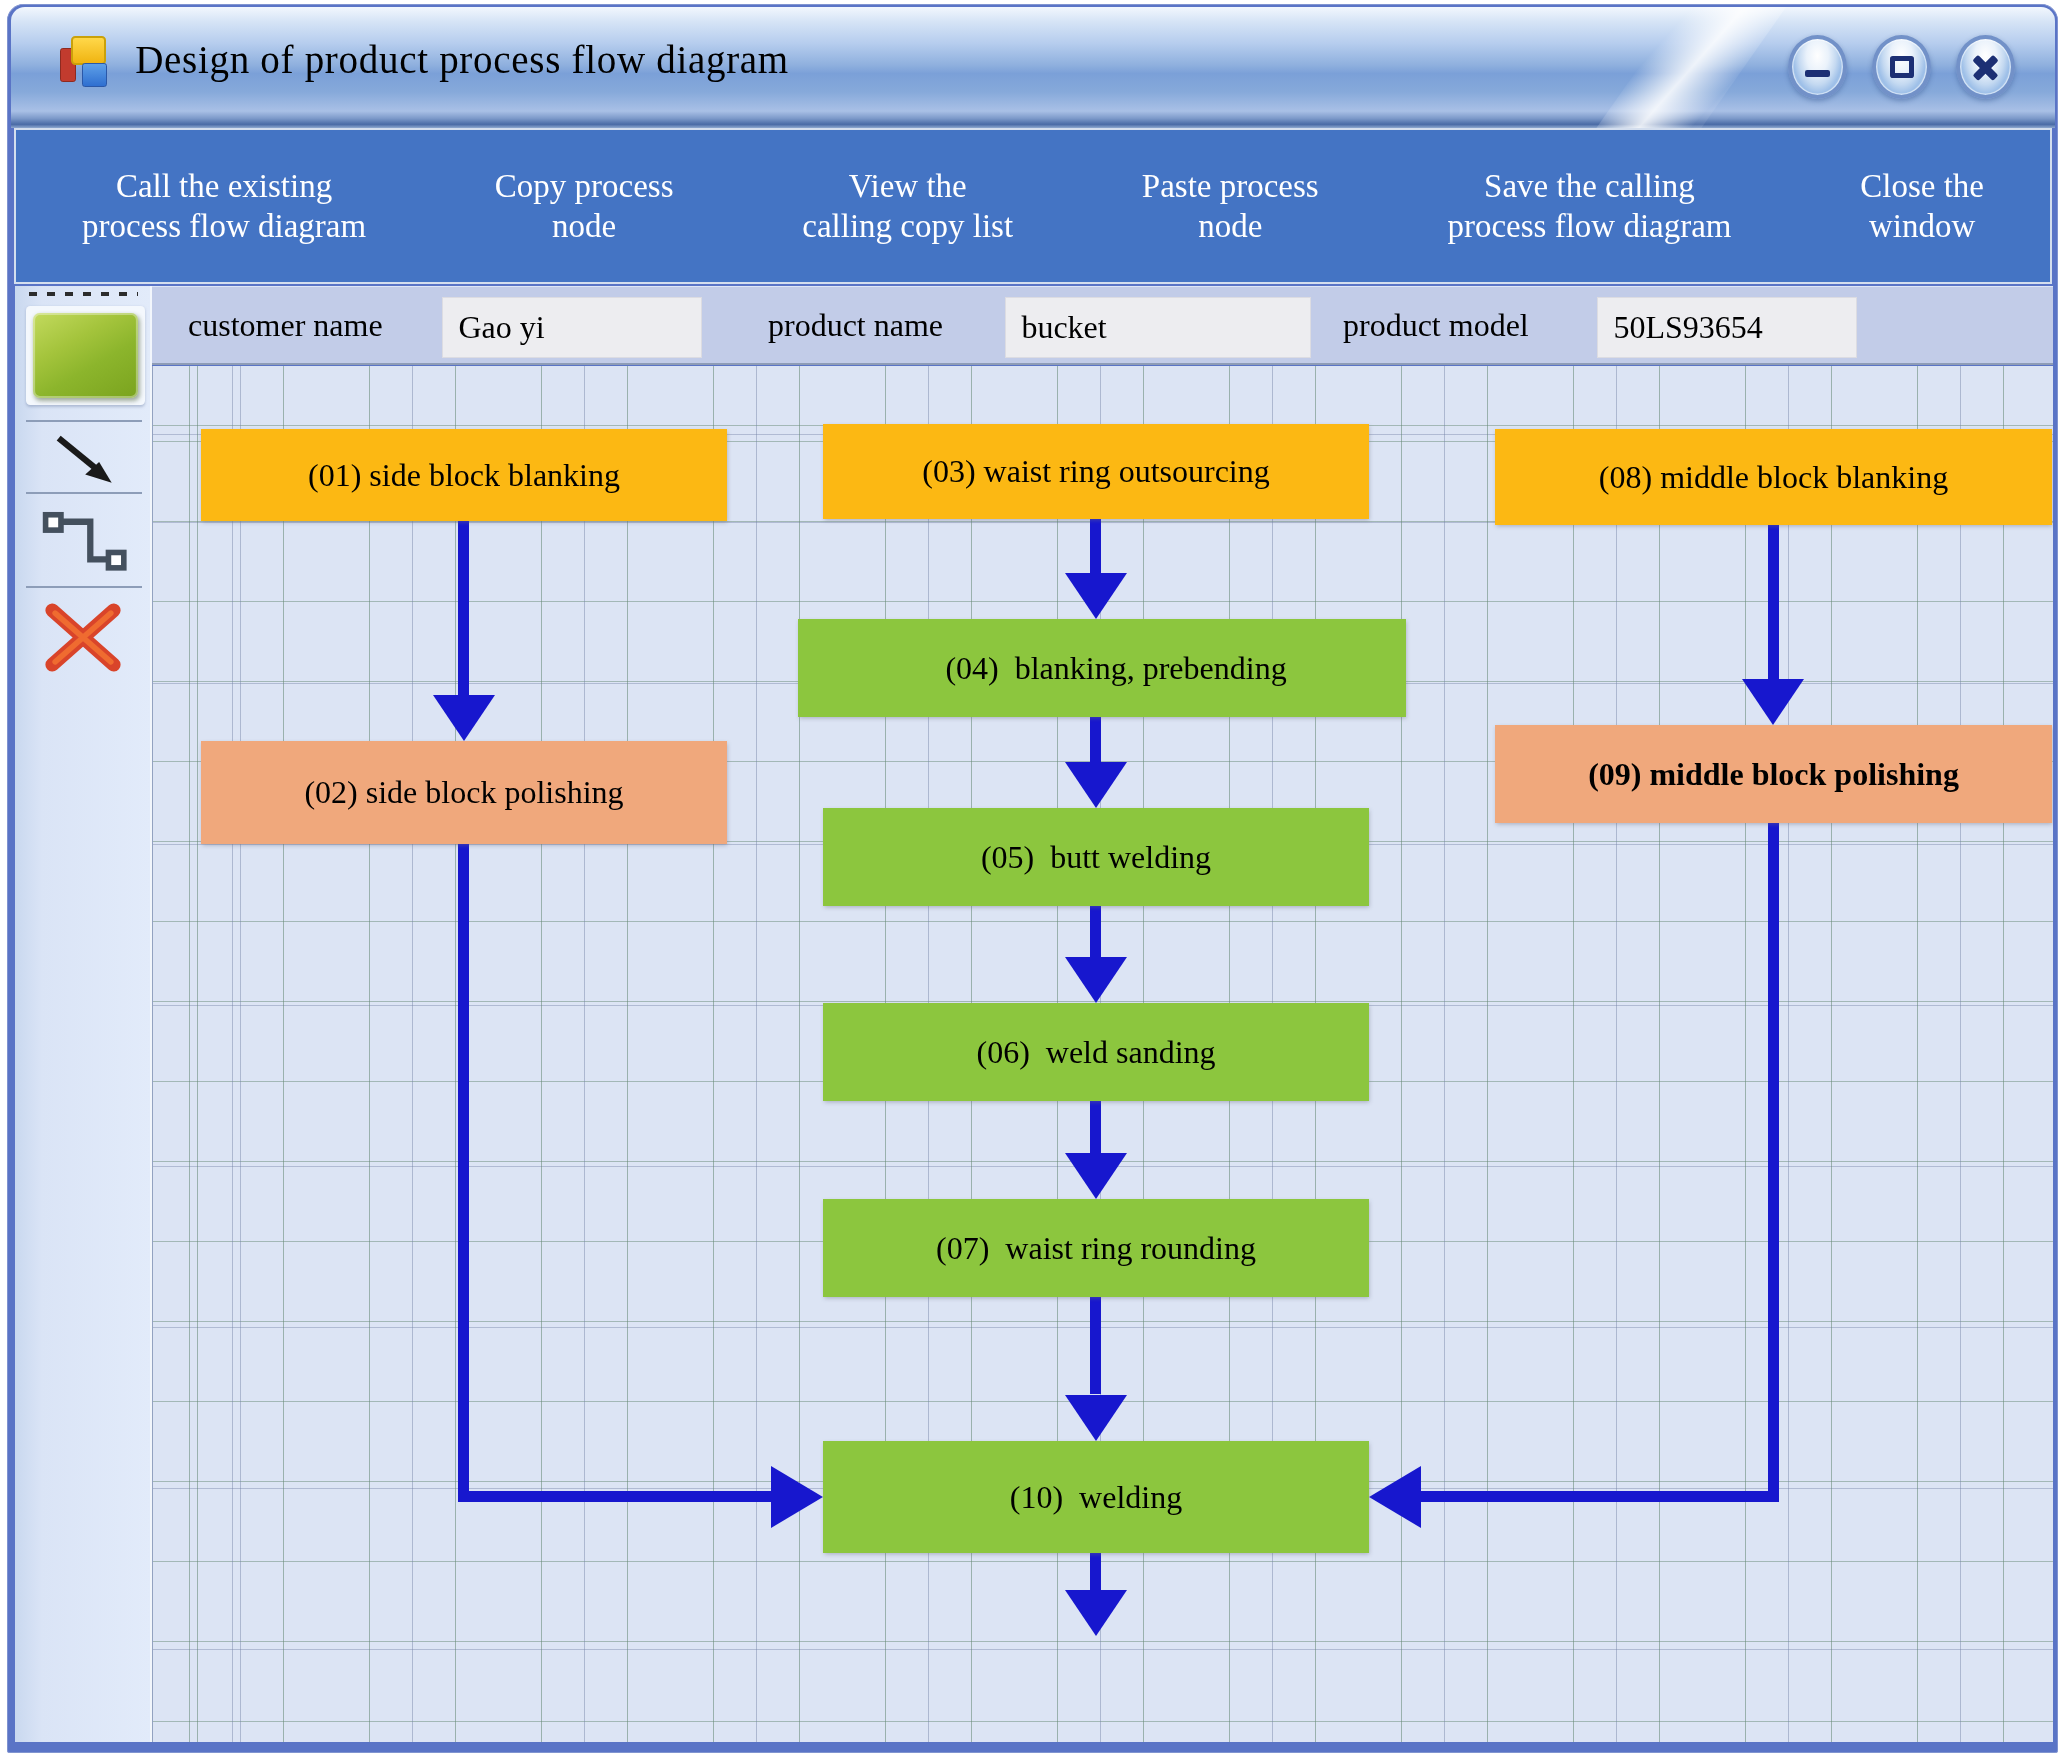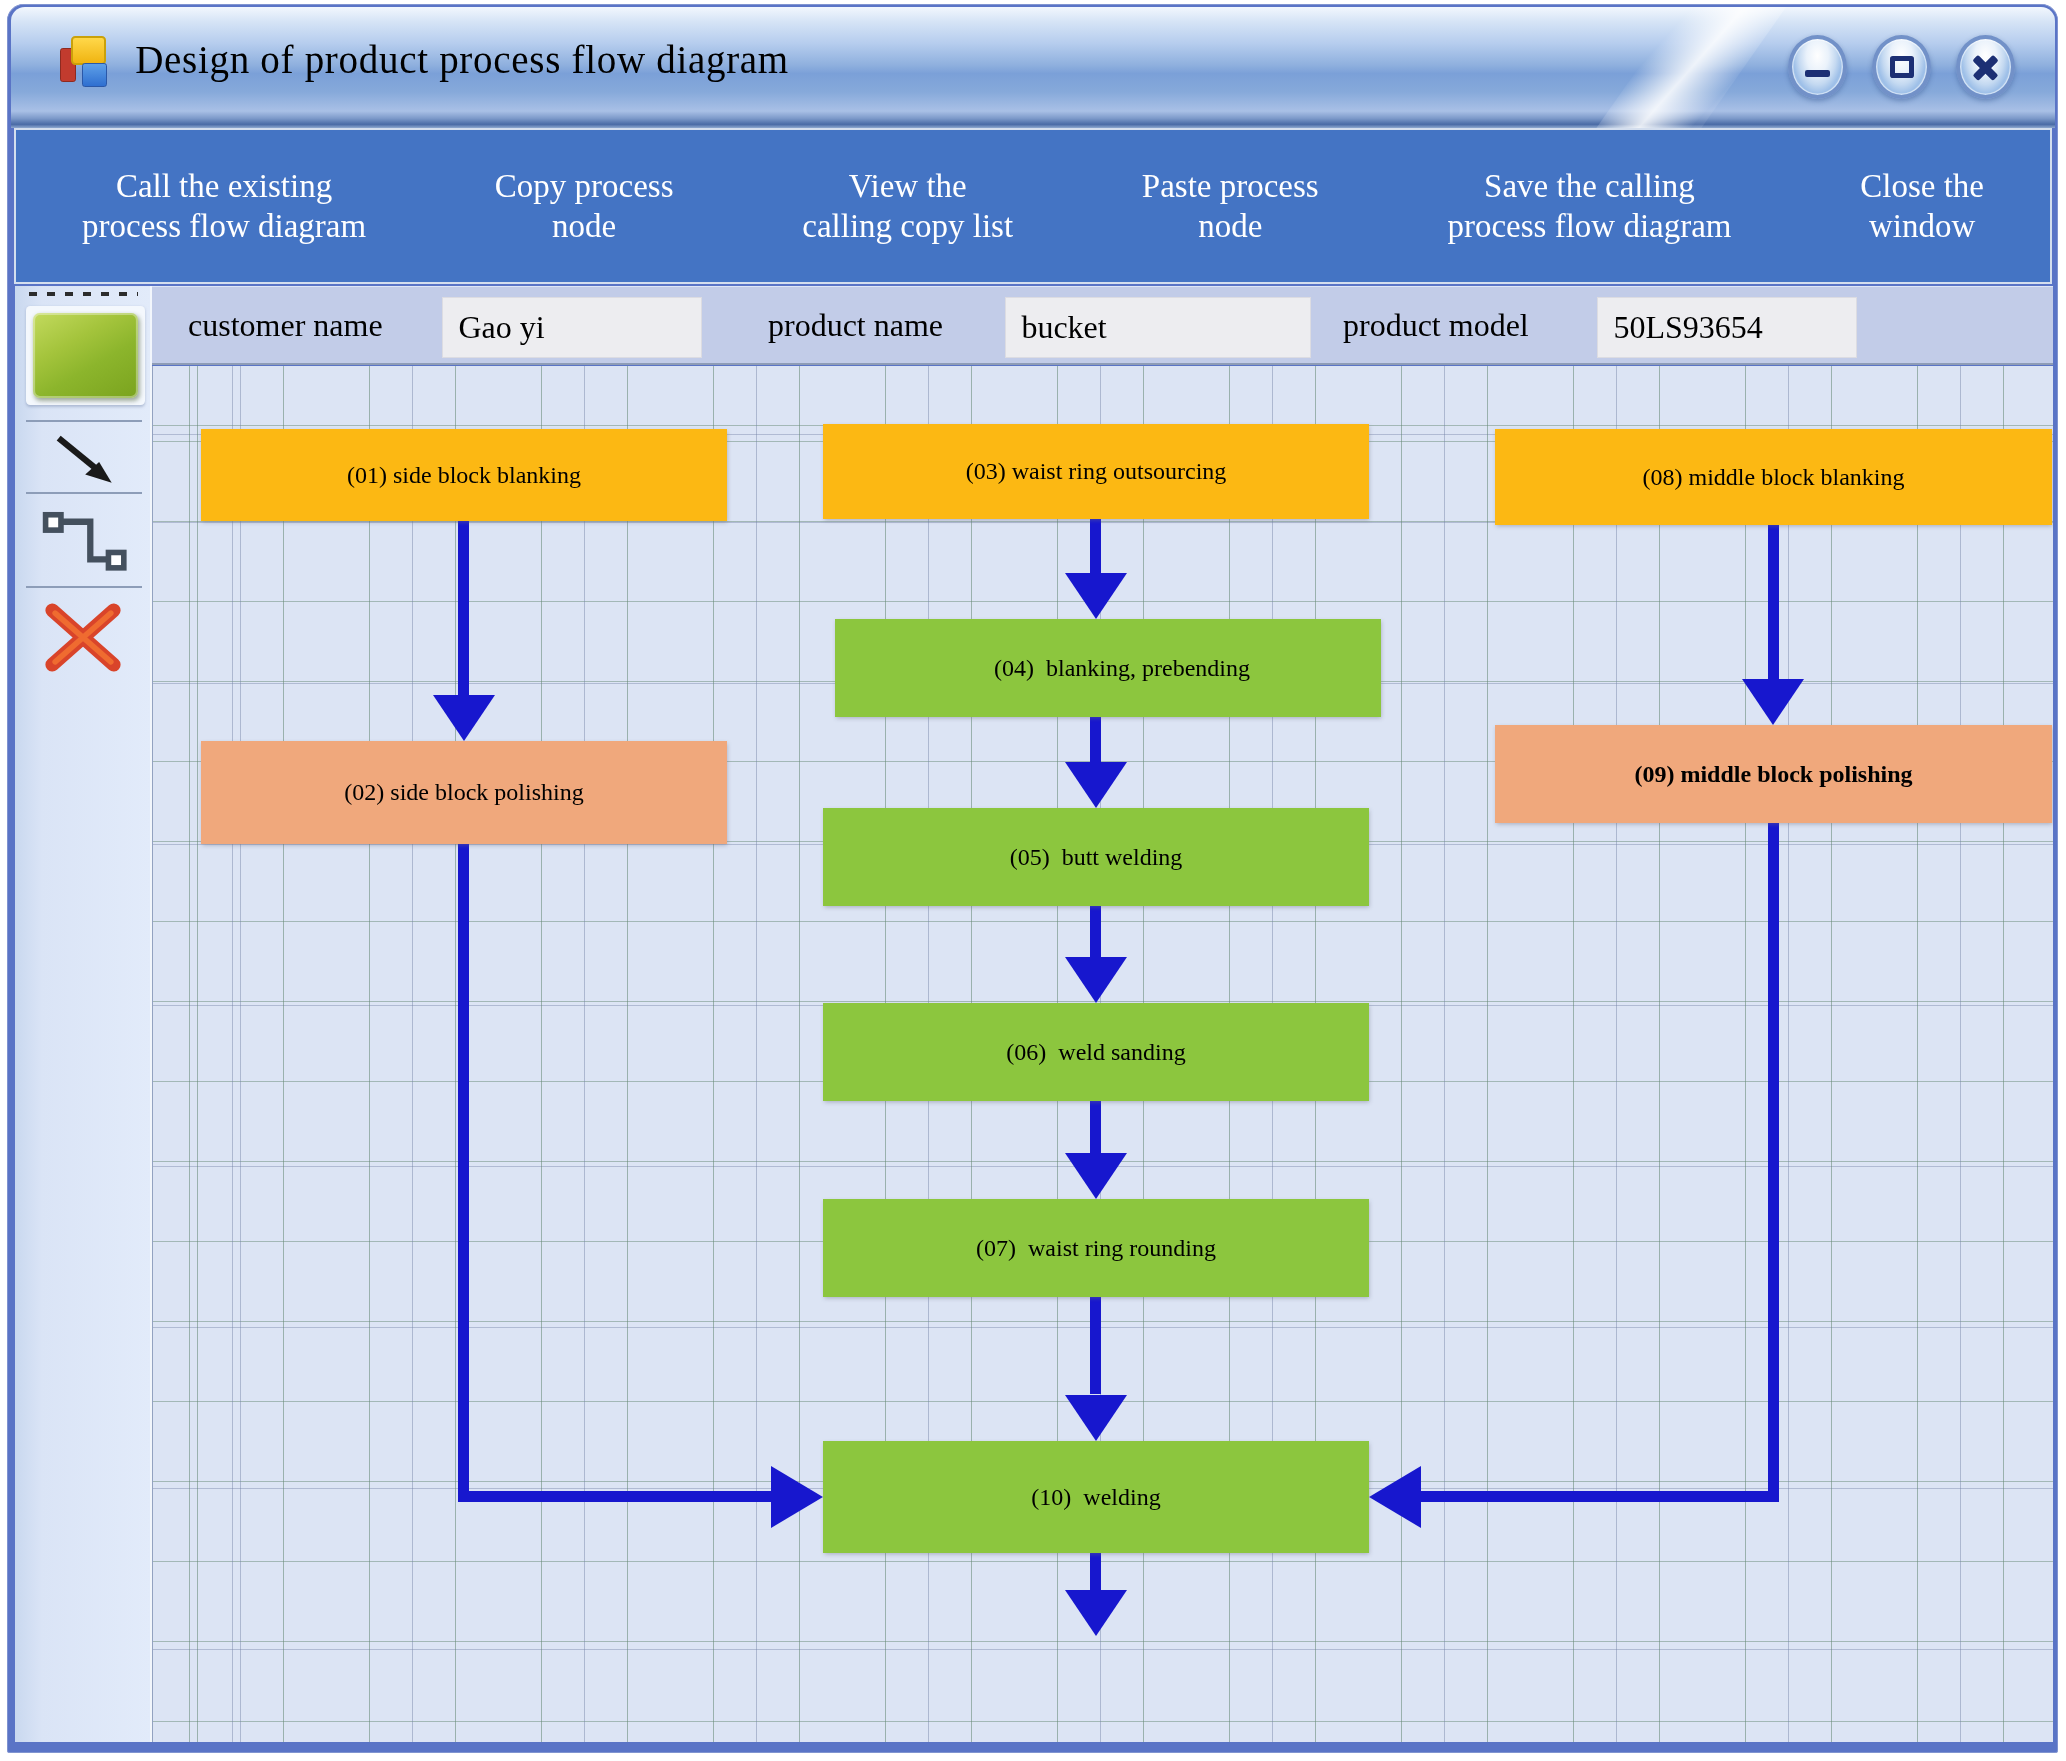--- a/index.html
+++ b/index.html
@@ -76,30 +76,30 @@
     background-color:#dce4f4;
     background-image:
       repeating-linear-gradient(90deg, rgba(100,135,115,.55) 0 1.4px, transparent 1.4px 86px),
       repeating-linear-gradient(90deg, rgba(115,130,165,.45) 0 1.4px, transparent 1.4px 172px),
       repeating-linear-gradient(180deg, rgba(100,135,115,.48) 0 1.4px, transparent 1.4px 80px),
       repeating-linear-gradient(180deg, rgba(115,130,165,.42) 0 1.4px, transparent 1.4px 161px);
     background-position: 44px 0, 87px 0, 0 75px, 0 156px;
     border-left:1.4px solid #93a2c0; overflow:hidden; }
 
   .node { position:absolute; display:flex; align-items:center; justify-content:center;
-    font-size:24px; color:#000; white-space:pre; cursor:pointer;
+    font-size:32px; color:#000; white-space:pre; cursor:pointer;
     box-shadow:1.4px 2.1px 4.2px rgba(110,115,135,.45); }
   .fill-orange { background:#fcb813; }
   .fill-green  { background:#8cc63e; }
   .fill-salmon { background:#f0a87c; }
 
   .n01 { left:48px;   top:63px;   width:526px; height:92px; }
   .n03 { left:670px;  top:58px;   width:546px; height:95px; }
   .n08 { left:1342px; top:63px;   width:557px; height:96px; }
-  .n04 { left:682px;  top:253px;  width:546px; height:98px;padding-left:28px; }
+  .n04 { left:645px;  top:253px;  width:608px; height:98px;padding-left:28px; }
   .n02 { left:48px;   top:375px;  width:526px; height:103px; }
   .n05 { left:670px;  top:442px;  width:546px; height:98px; }
   .n09 { left:1342px; top:359px;  width:557px; height:98px;font-weight:bold; }
   .n06 { left:670px;  top:637px;  width:546px; height:98px; }
   .n07 { left:670px;  top:833px; width:546px; height:98px; }
   .n10 { left:670px;  top:1075px; width:546px; height:112px; }
   .n11 { left:670px;  top:1270px; width:546px; height:105px; }
 
   
   .shaft-v { position:absolute; width:11.2px; background:#1717ce; }

